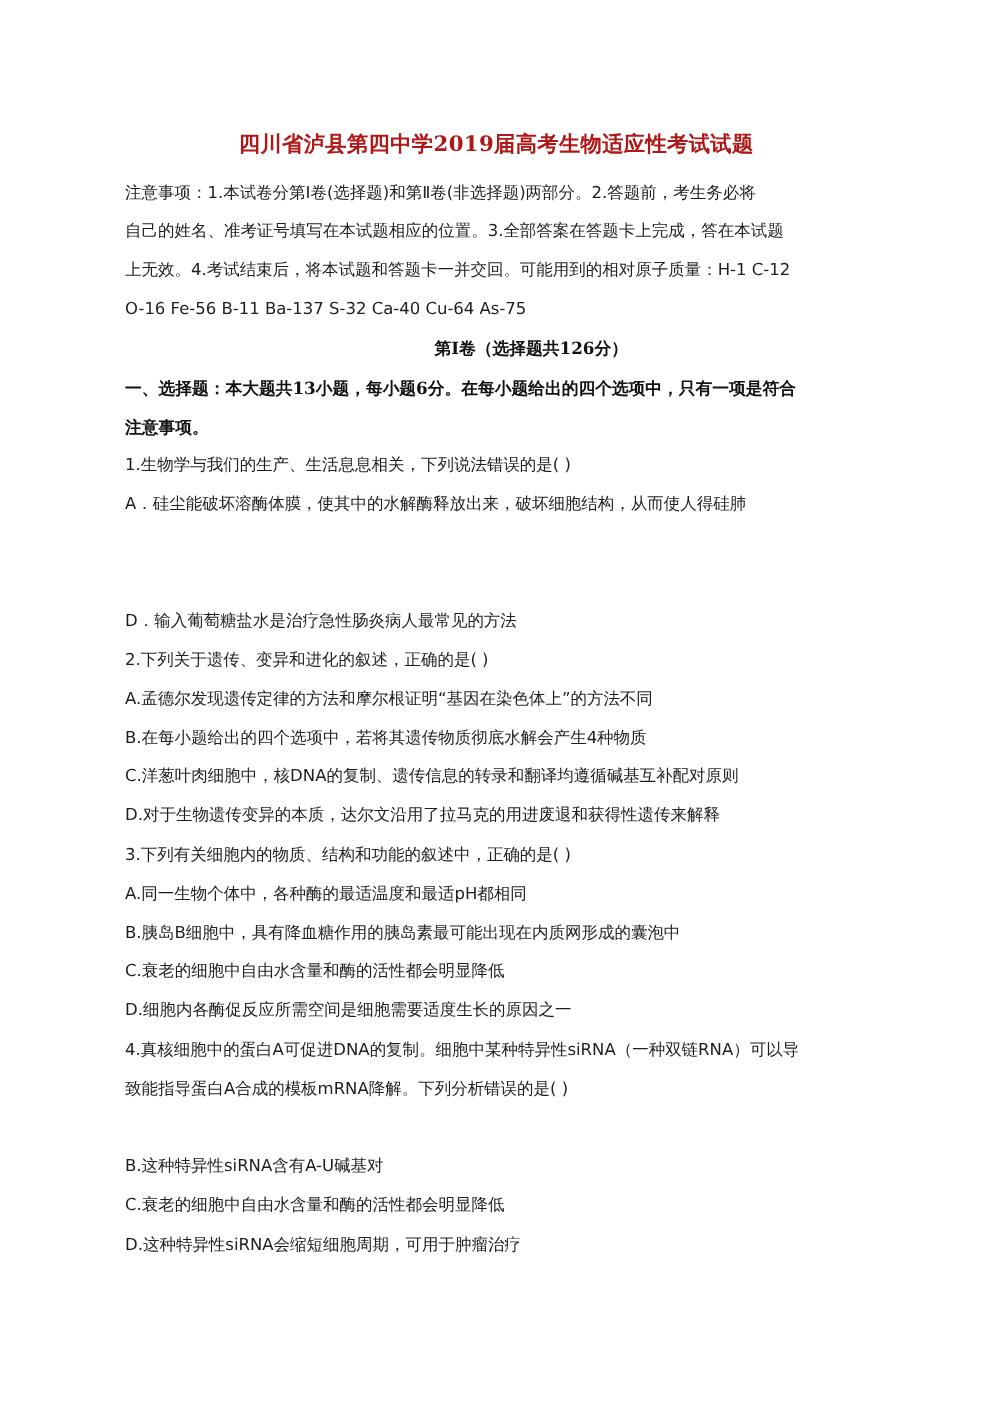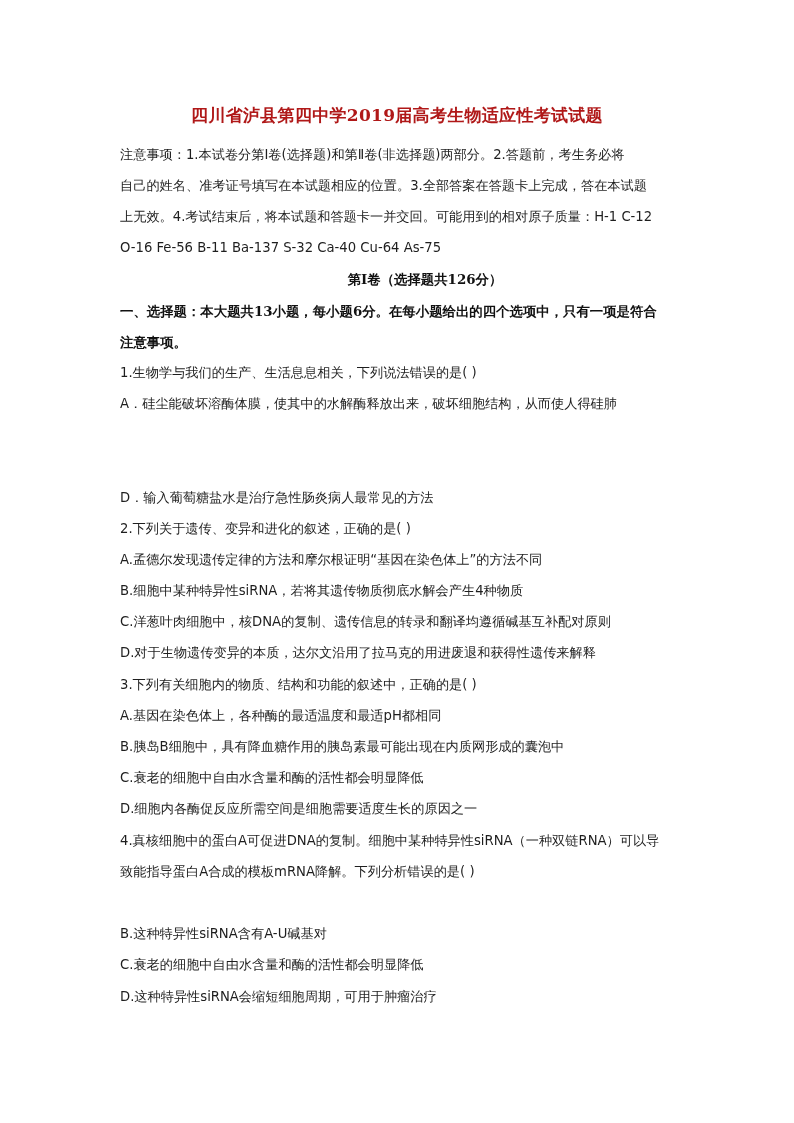--- a/index.html
+++ b/index.html
@@ -2,21 +2,21 @@
 <html><head>
 <meta charset="utf-8">
 <style>
   html, body { margin: 0; padding: 0; background: #ffffff; }
   body { width: 794px; height: 1123px; position: relative; overflow: hidden;
          font-family: "DejaVu Sans", "Liberation Sans", sans-serif; color: #222; }
   .page { position: absolute; left: 0; top: 0; width: 794px; height: 802px; background: #fff; }
   .title { position: absolute; left: 0; width: 794px; top: 104px; text-align: center;
            font-family: "DejaVu Serif", "Liberation Serif", serif; font-weight: bold;
            font-size: 17px; color: #b01818; letter-spacing: 0.3px; }
-  .line { position: absolute; left: 120px; font-size: 13.2px; line-height: 18px; white-space: nowrap; color: #1e1e1e; }
+  .line { position: absolute; left: 100px; font-size: 13.2px; line-height: 18px; white-space: nowrap; color: #1e1e1e; }
   .bold { font-weight: bold; font-family: "DejaVu Serif", "Liberation Serif", serif; font-size: 13.4px; color: #111; }
   .center { left: 0; width: 794px; text-align: center; margin-left: 28px; }
 </style>
 </head>
 <body>
 
 <div class="page">
   <div class="title">四川省泸县第四中学2019届高考生物适应性考试试题</div>
 
   <div class="line" style="top:146px">注意事项：1.本试卷分第Ⅰ卷(选择题)和第Ⅱ卷(非选择题)两部分。2.答题前，考生务必将</div>
@@ -27,26 +27,26 @@
   <div class="line bold center" style="top:270px">第Ⅰ卷（选择题共126分）</div>
   <div class="line bold" style="top:302px">一、选择题：本大题共13小题，每小题6分。在每小题给出的四个选项中，只有一项是符合</div>
   <div class="line bold" style="top:333px">注意事项。</div>
 
   <div class="line" style="top:364px">1.生物学与我们的生产、生活息息相关，下列说法错误的是(    )</div>
   <div class="line" style="top:395px">A．硅尘能破坏溶酶体膜，使其中的水解酶释放出来，破坏细胞结构，从而使人得硅肺</div>
   <div class="line" style="top:489px">D．输入葡萄糖盐水是治疗急性肠炎病人最常见的方法</div>
 
   <div class="line" style="top:520px">2.下列关于遗传、变异和进化的叙述，正确的是(    )</div>
   <div class="line" style="top:551px">A.孟德尔发现遗传定律的方法和摩尔根证明“基因在染色体上”的方法不同</div>
-  <div class="line" style="top:582px">B.细胞中某种特异性siRNA，若将其遗传物质彻底水解会产生4种物质</div>
+  <div class="line" style="top:582px">B.在每小题给出的四个选项中，若将其遗传物质彻底水解会产生4种物质</div>
   <div class="line" style="top:613px">C.洋葱叶肉细胞中，核DNA的复制、遗传信息的转录和翻译均遵循碱基互补配对原则</div>
   <div class="line" style="top:644px">D.对于生物遗传变异的本质，达尔文沿用了拉马克的用进废退和获得性遗传来解释</div>
 
   <div class="line" style="top:676px">3.下列有关细胞内的物质、结构和功能的叙述中，正确的是(    )</div>
-  <div class="line" style="top:707px">A.基因在染色体上，各种酶的最适温度和最适pH都相同</div>
+  <div class="line" style="top:707px">A.同一生物个体中，各种酶的最适温度和最适pH都相同</div>
   <div class="line" style="top:738px">B.胰岛B细胞中，具有降血糖作用的胰岛素最可能出现在内质网形成的囊泡中</div>
   <div class="line" style="top:769px">C.衰老的细胞中自由水含量和酶的活性都会明显降低</div>
   <div class="line" style="top:800px">D.细胞内各酶促反应所需空间是细胞需要适度生长的原因之一</div>
 
   <div class="line" style="top:832px">4.真核细胞中的蛋白A可促进DNA的复制。细胞中某种特异性siRNA（一种双链RNA）可以导</div>
   <div class="line" style="top:863px">致能指导蛋白A合成的模板mRNA降解。下列分析错误的是(    )</div>
   <div class="line" style="top:925px">B.这种特异性siRNA含有A-U碱基对</div>
   <div class="line" style="top:956px">C.衰老的细胞中自由水含量和酶的活性都会明显降低</div>
   <div class="line" style="top:988px">D.这种特异性siRNA会缩短细胞周期，可用于肿瘤治疗</div>
 </div>

